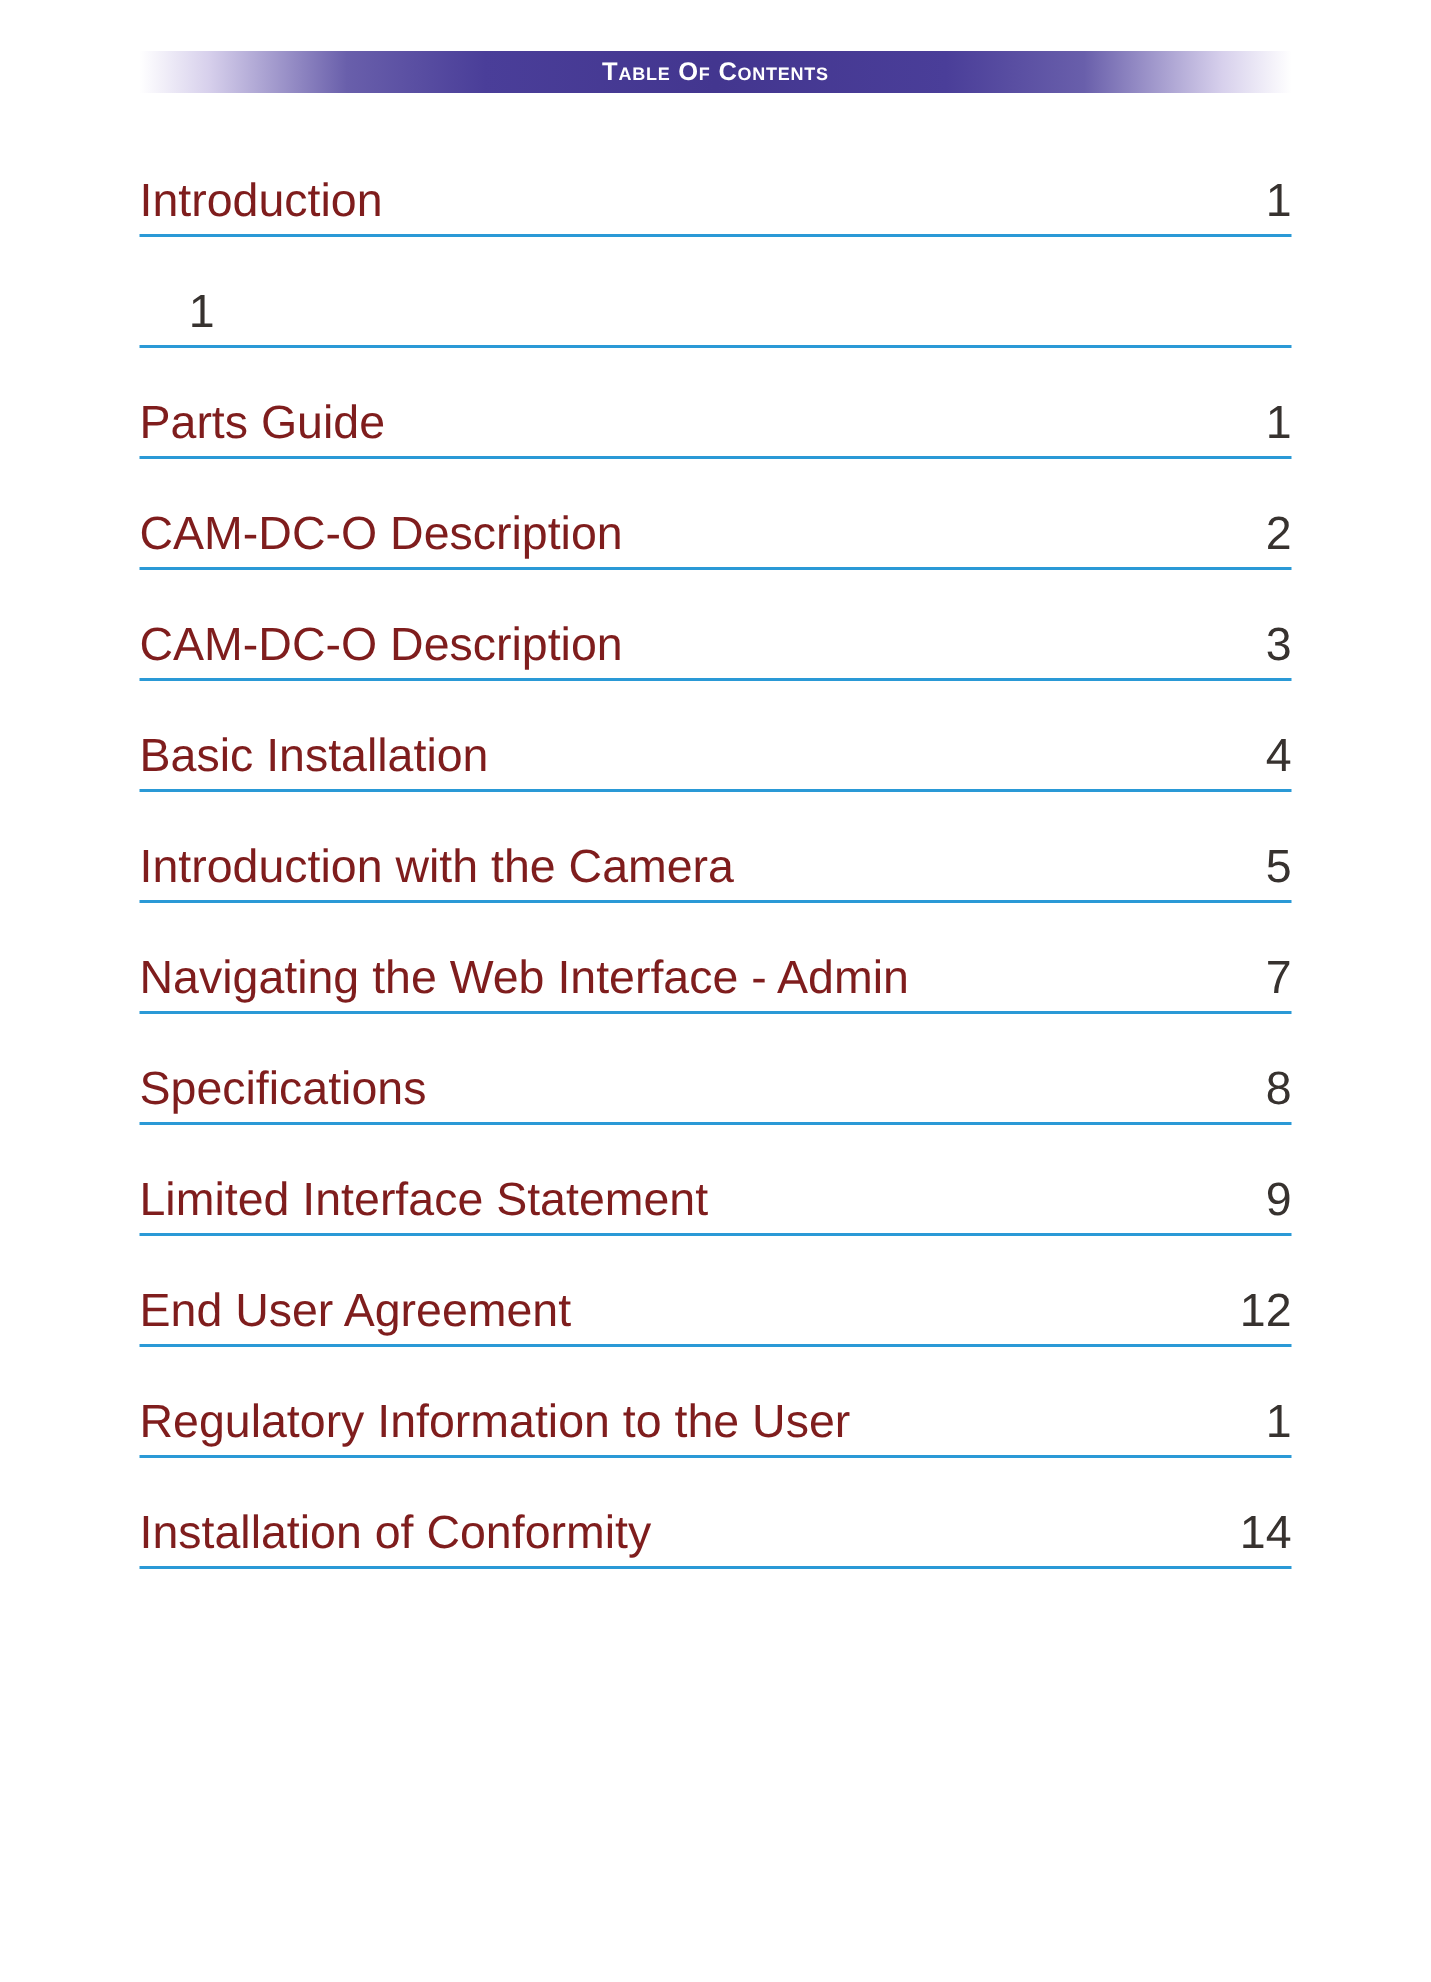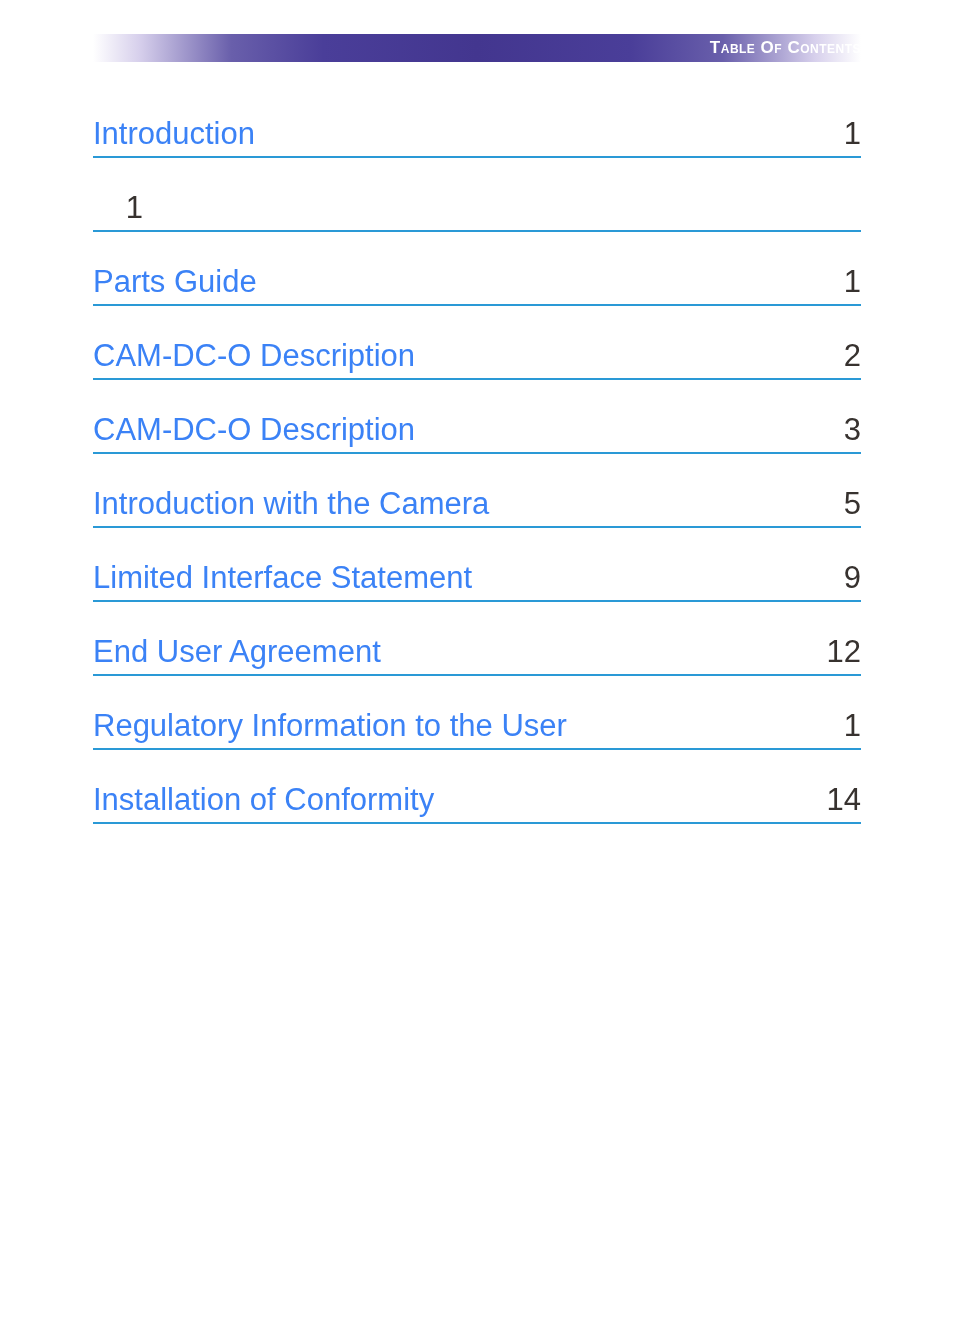--- a/index.html
+++ b/index.html
@@ -22,21 +22,21 @@
         #d7d0ec 6%,
         #695fab 18%,
         #4a3e99 30%,
         #43368f 50%,
         #4a3e99 70%,
         #695fab 82%,
         #d7d0ec 94%,
         #ffffff 100%);
       display: flex;
       align-items: center;
-      justify-content: flex-end;
+      justify-content: center;
     }
     .header-title {
       color: #ffffff;
       font-size: 17px;
       font-weight: bold;
       letter-spacing: 0.5px;
       font-variant: small-caps;
     }
     .toc-list {
       margin: 48px 93px 0 93px;
@@ -44,21 +44,21 @@
     .toc-row {
       display: flex;
       align-items: baseline;
       justify-content: space-between;
       border-bottom: 2px solid #2a99d6;
       padding: 6px 0 4px 0;
       margin-bottom: 26px;
     }
     .toc-title {
       font-size: 31px;
-      color: #3b82f6;
+      color: #7f1d1d;
       font-weight: 400;
     }
     .toc-page {
       font-size: 31px;
       color: #37322f;
       font-weight: 400;
       text-align: right;
       min-width: 50px;
     }
   </style>
@@ -83,22 +83,34 @@
   </div>
   <div class="toc-row">
     <span class="toc-title">CAM-DC-O Description</span>
     <span class="toc-page">2</span>
   </div>
   <div class="toc-row">
     <span class="toc-title">CAM-DC-O Description</span>
     <span class="toc-page">3</span>
   </div>
   <div class="toc-row">
+    <span class="toc-title">Basic Installation</span>
+    <span class="toc-page">4</span>
+  </div>
+  <div class="toc-row">
     <span class="toc-title">Introduction with the Camera</span>
     <span class="toc-page">5</span>
+  </div>
+  <div class="toc-row">
+    <span class="toc-title">Navigating the Web Interface - Admin</span>
+    <span class="toc-page">7</span>
+  </div>
+  <div class="toc-row">
+    <span class="toc-title">Specifications</span>
+    <span class="toc-page">8</span>
   </div>
   <div class="toc-row">
     <span class="toc-title">Limited Interface Statement</span>
     <span class="toc-page">9</span>
   </div>
   <div class="toc-row">
     <span class="toc-title">End User Agreement</span>
     <span class="toc-page">12</span>
   </div>
   <div class="toc-row">

